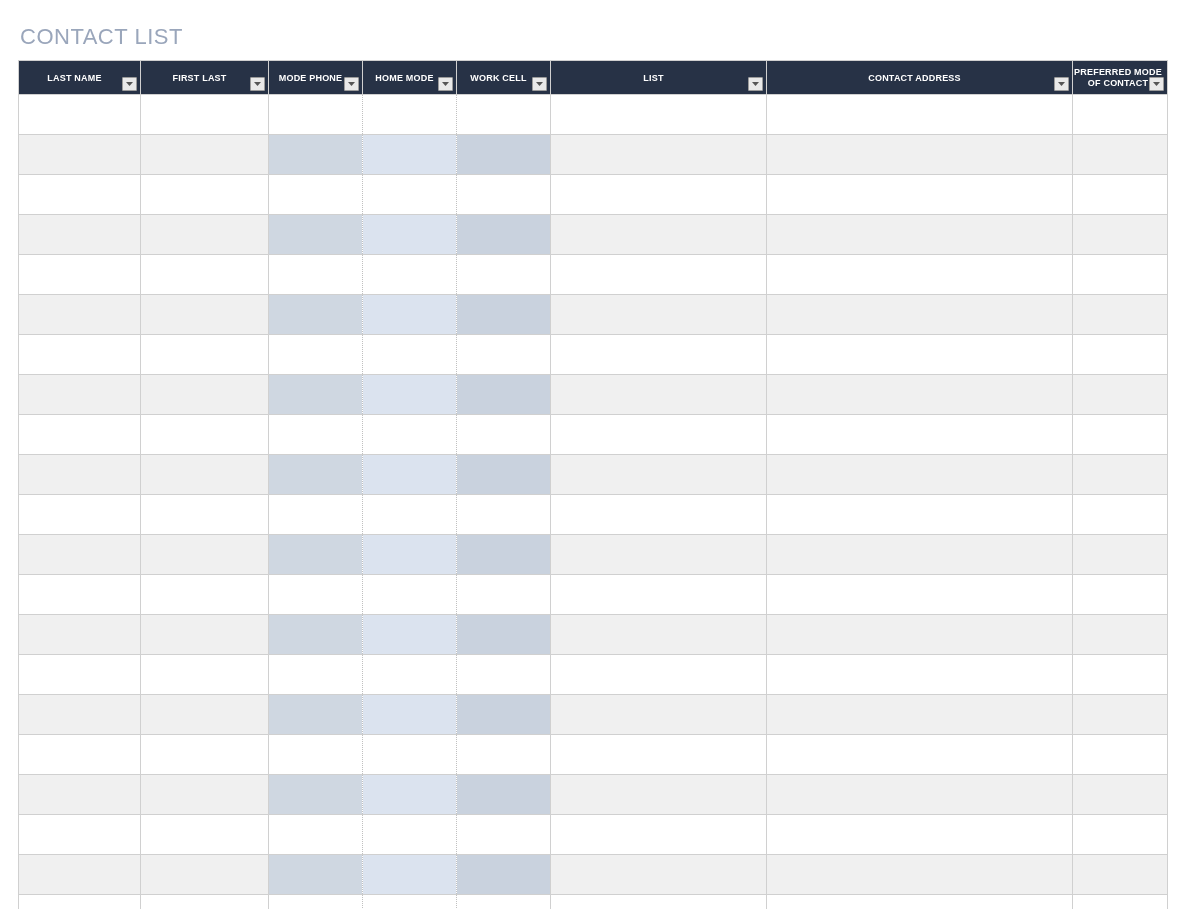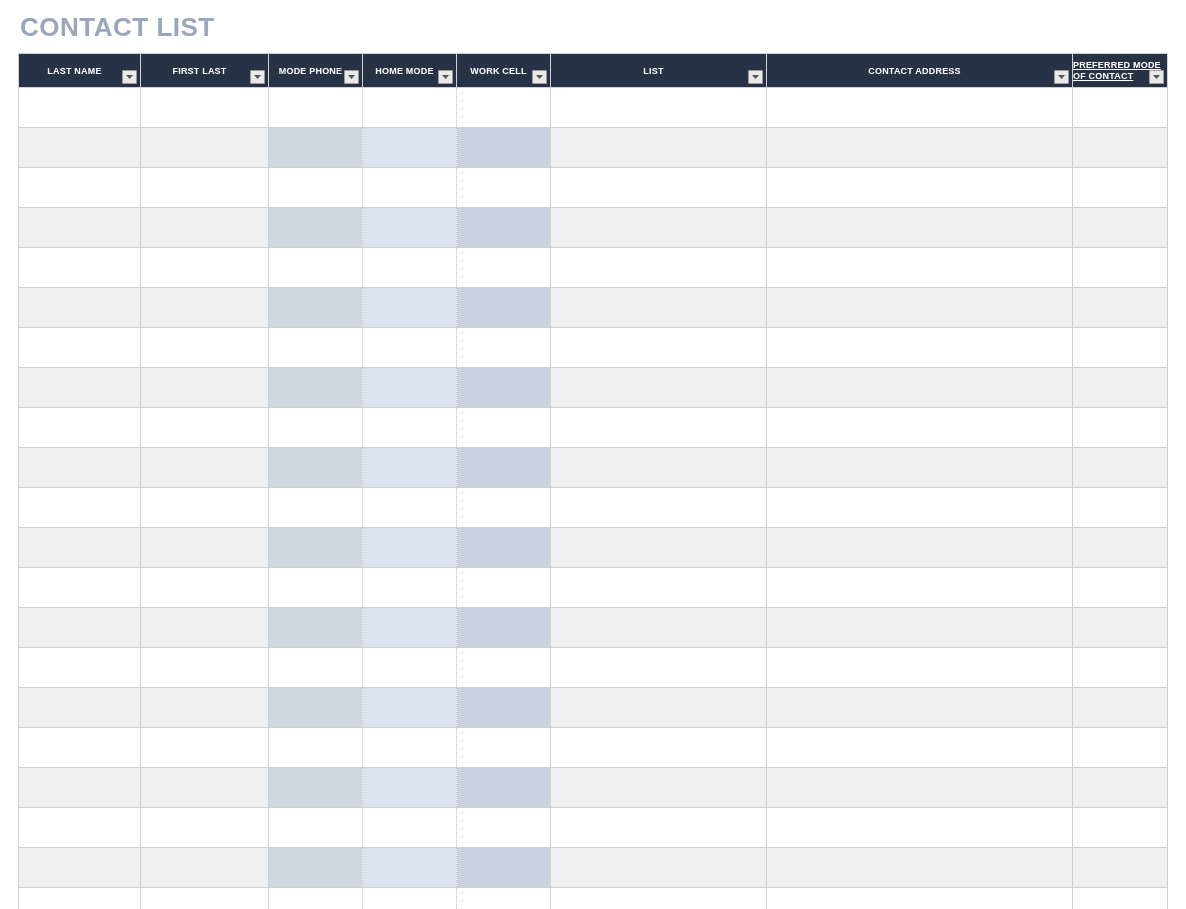--- a/index.html
+++ b/index.html
@@ -1,25 +1,25 @@
 <!DOCTYPE html>
 <html><head>
 <meta charset="utf-8">
 <style>
   html,body{margin:0;padding:0;background:#fff;font-family:Arial,Helvetica,sans-serif;}
   .page{width:1186px;height:909px;position:relative;box-sizing:border-box;padding:12px 18px 0 18px;}
-  .title{font-size:26px;font-weight:700;letter-spacing:.5px;color:#9aa6bb;margin:0 0 10px 2px;}
+  .title{font-size:22px;font-weight:400;letter-spacing:.5px;color:#9aa6bb;margin:12px 0 10px 2px;}
   table{border-collapse:collapse;width:1150px;table-layout:fixed;}
   th,td{border:1px solid #d0d0d0;box-sizing:border-box;overflow:hidden;}
   thead th{
     background:#273246;color:#fff;font-size:9px;font-weight:700;
     text-align:center;vertical-align:middle;height:34px;position:relative;
     padding:4px 18px 4px 8px;letter-spacing:.2px;
   }
-  thead th.center{text-align:left;padding-left:0;padding-right:4px;line-height:1.15;text-decoration:underline;}
+  thead th.center{text-align:center;padding-left:0;padding-right:4px;line-height:1.15;}
   tbody td{height:40px;}
   
   tbody tr:nth-child(even) td{background:#f0f0f0;}
   tbody tr:nth-child(odd)  td{background:#ffffff;}
   
   tbody td.phone{border-left:1px dotted #c0c0c0;border-right:1px dotted #c0c0c0;}
   tbody tr:nth-child(even) td.phone.c-cell {background:#cfd7e1;}
   tbody tr:nth-child(even) td.phone.c-home {background:#dbe3ef;}
   tbody tr:nth-child(even) td.phone.c-work {background:#c9d2de;}
   

